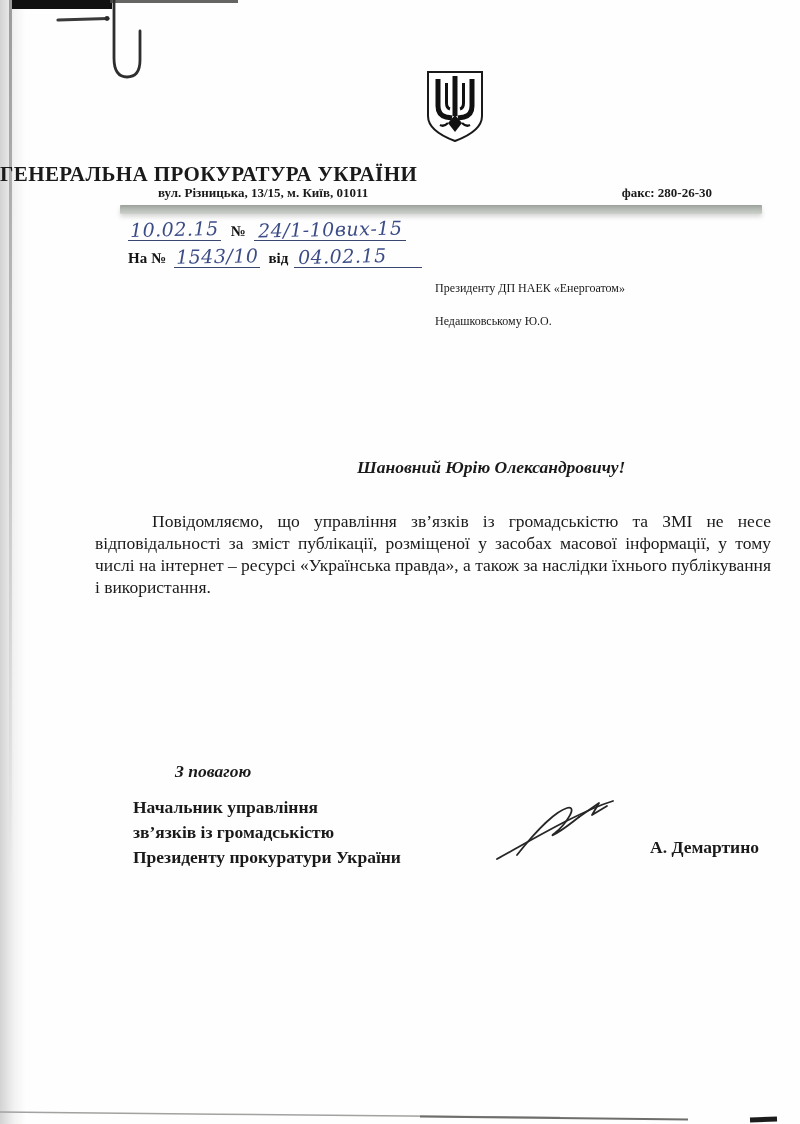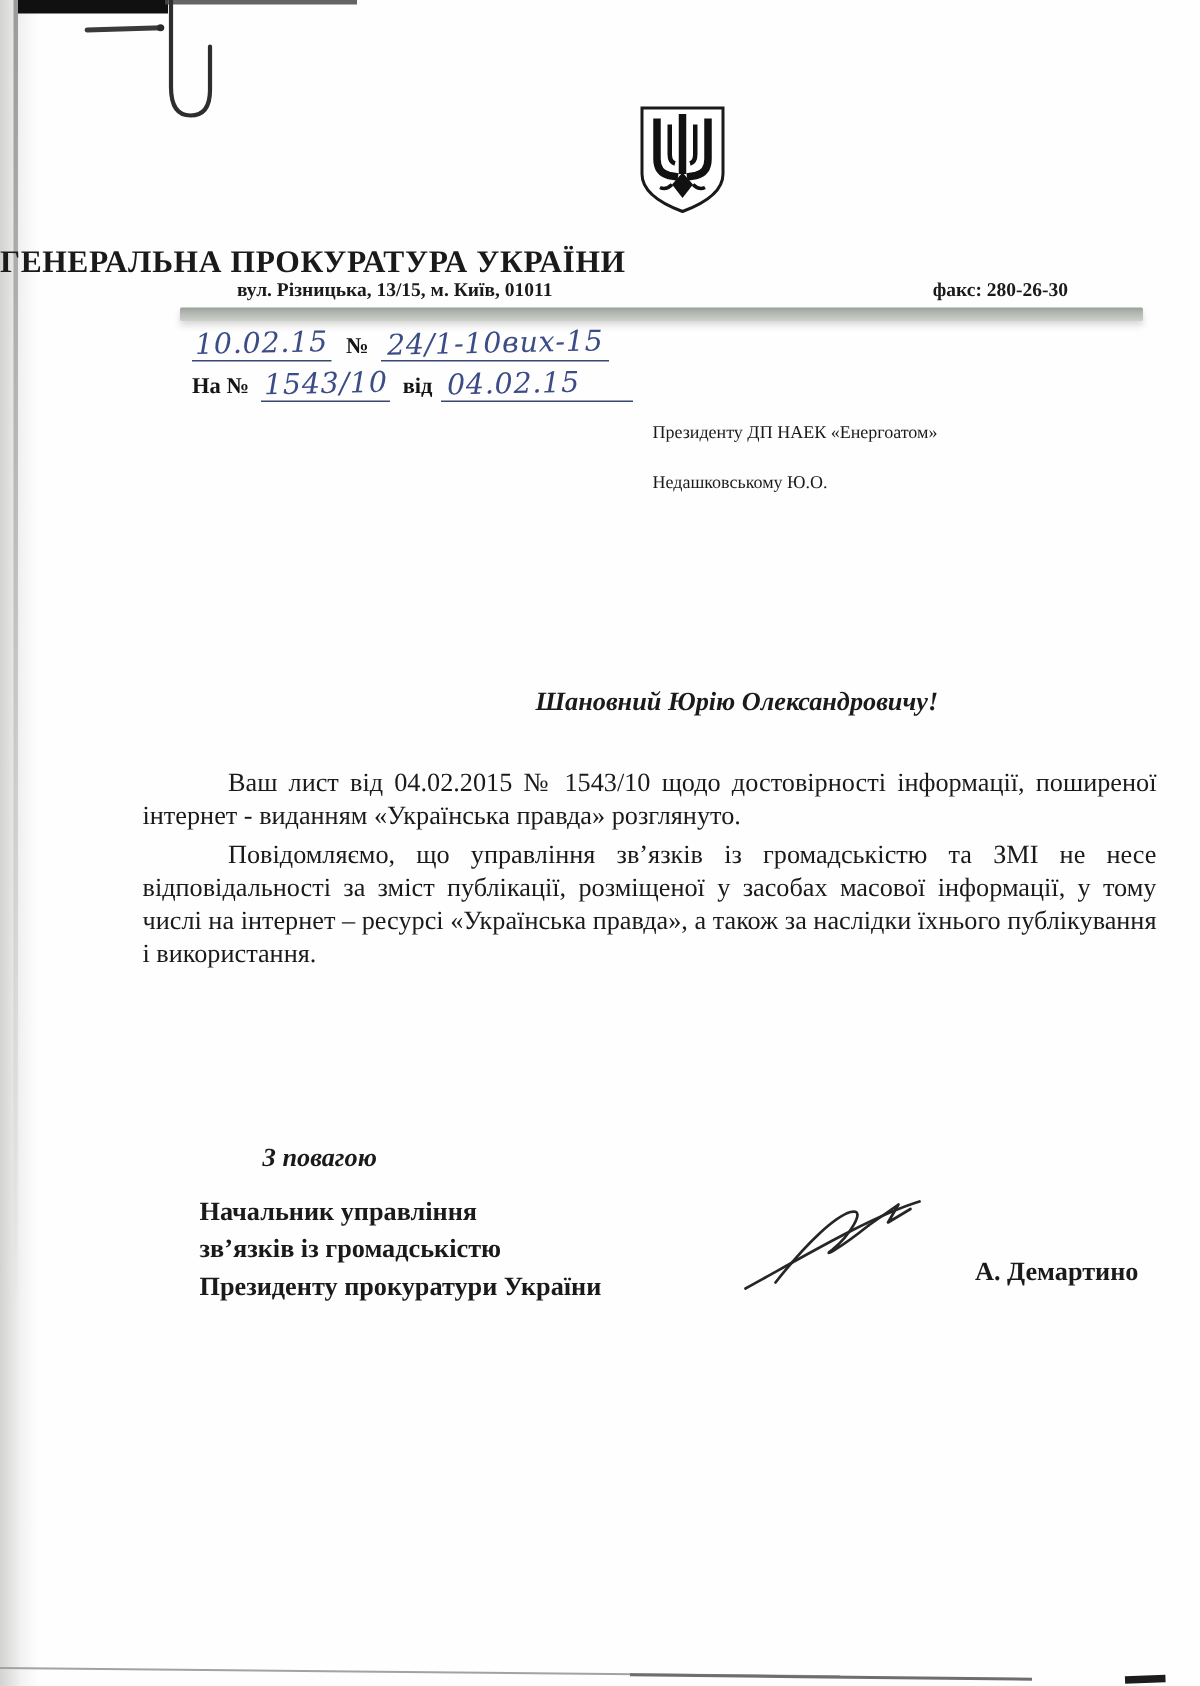--- a/index.html
+++ b/index.html
@@ -135,21 +135,20 @@
   </div>
 
   <div class="addressee">
     <div>Президенту ДП НАЕК «Енергоатом»</div>
     <div>Недашковському Ю.О.</div>
   </div>
 
   <div class="salutation">Шановний Юрію Олександровичу!</div>
 
   <div class="body-text">
-    <p>Ваш лист від 04.02.2015 № 1543/10 щодо достовірності інформації, поширеної інтернет - виданням «Українська правда» розглянуто.</p>
     <p>Повідомляємо, що управління зв’язків із громадськістю та ЗМІ не несе відповідальності за зміст публікації, розміщеної  у засобах масової інформації, у тому числі на інтернет – ресурсі «Українська правда», а також за наслідки їхнього публікування і використання.</p>
   </div>
 
   <div class="valediction">З повагою</div>
 
   <div class="signer-title">
     <div>Начальник управління</div>
     <div>зв’язків із громадськістю</div>
     <div>Президенту прокуратури України</div>
   </div>

